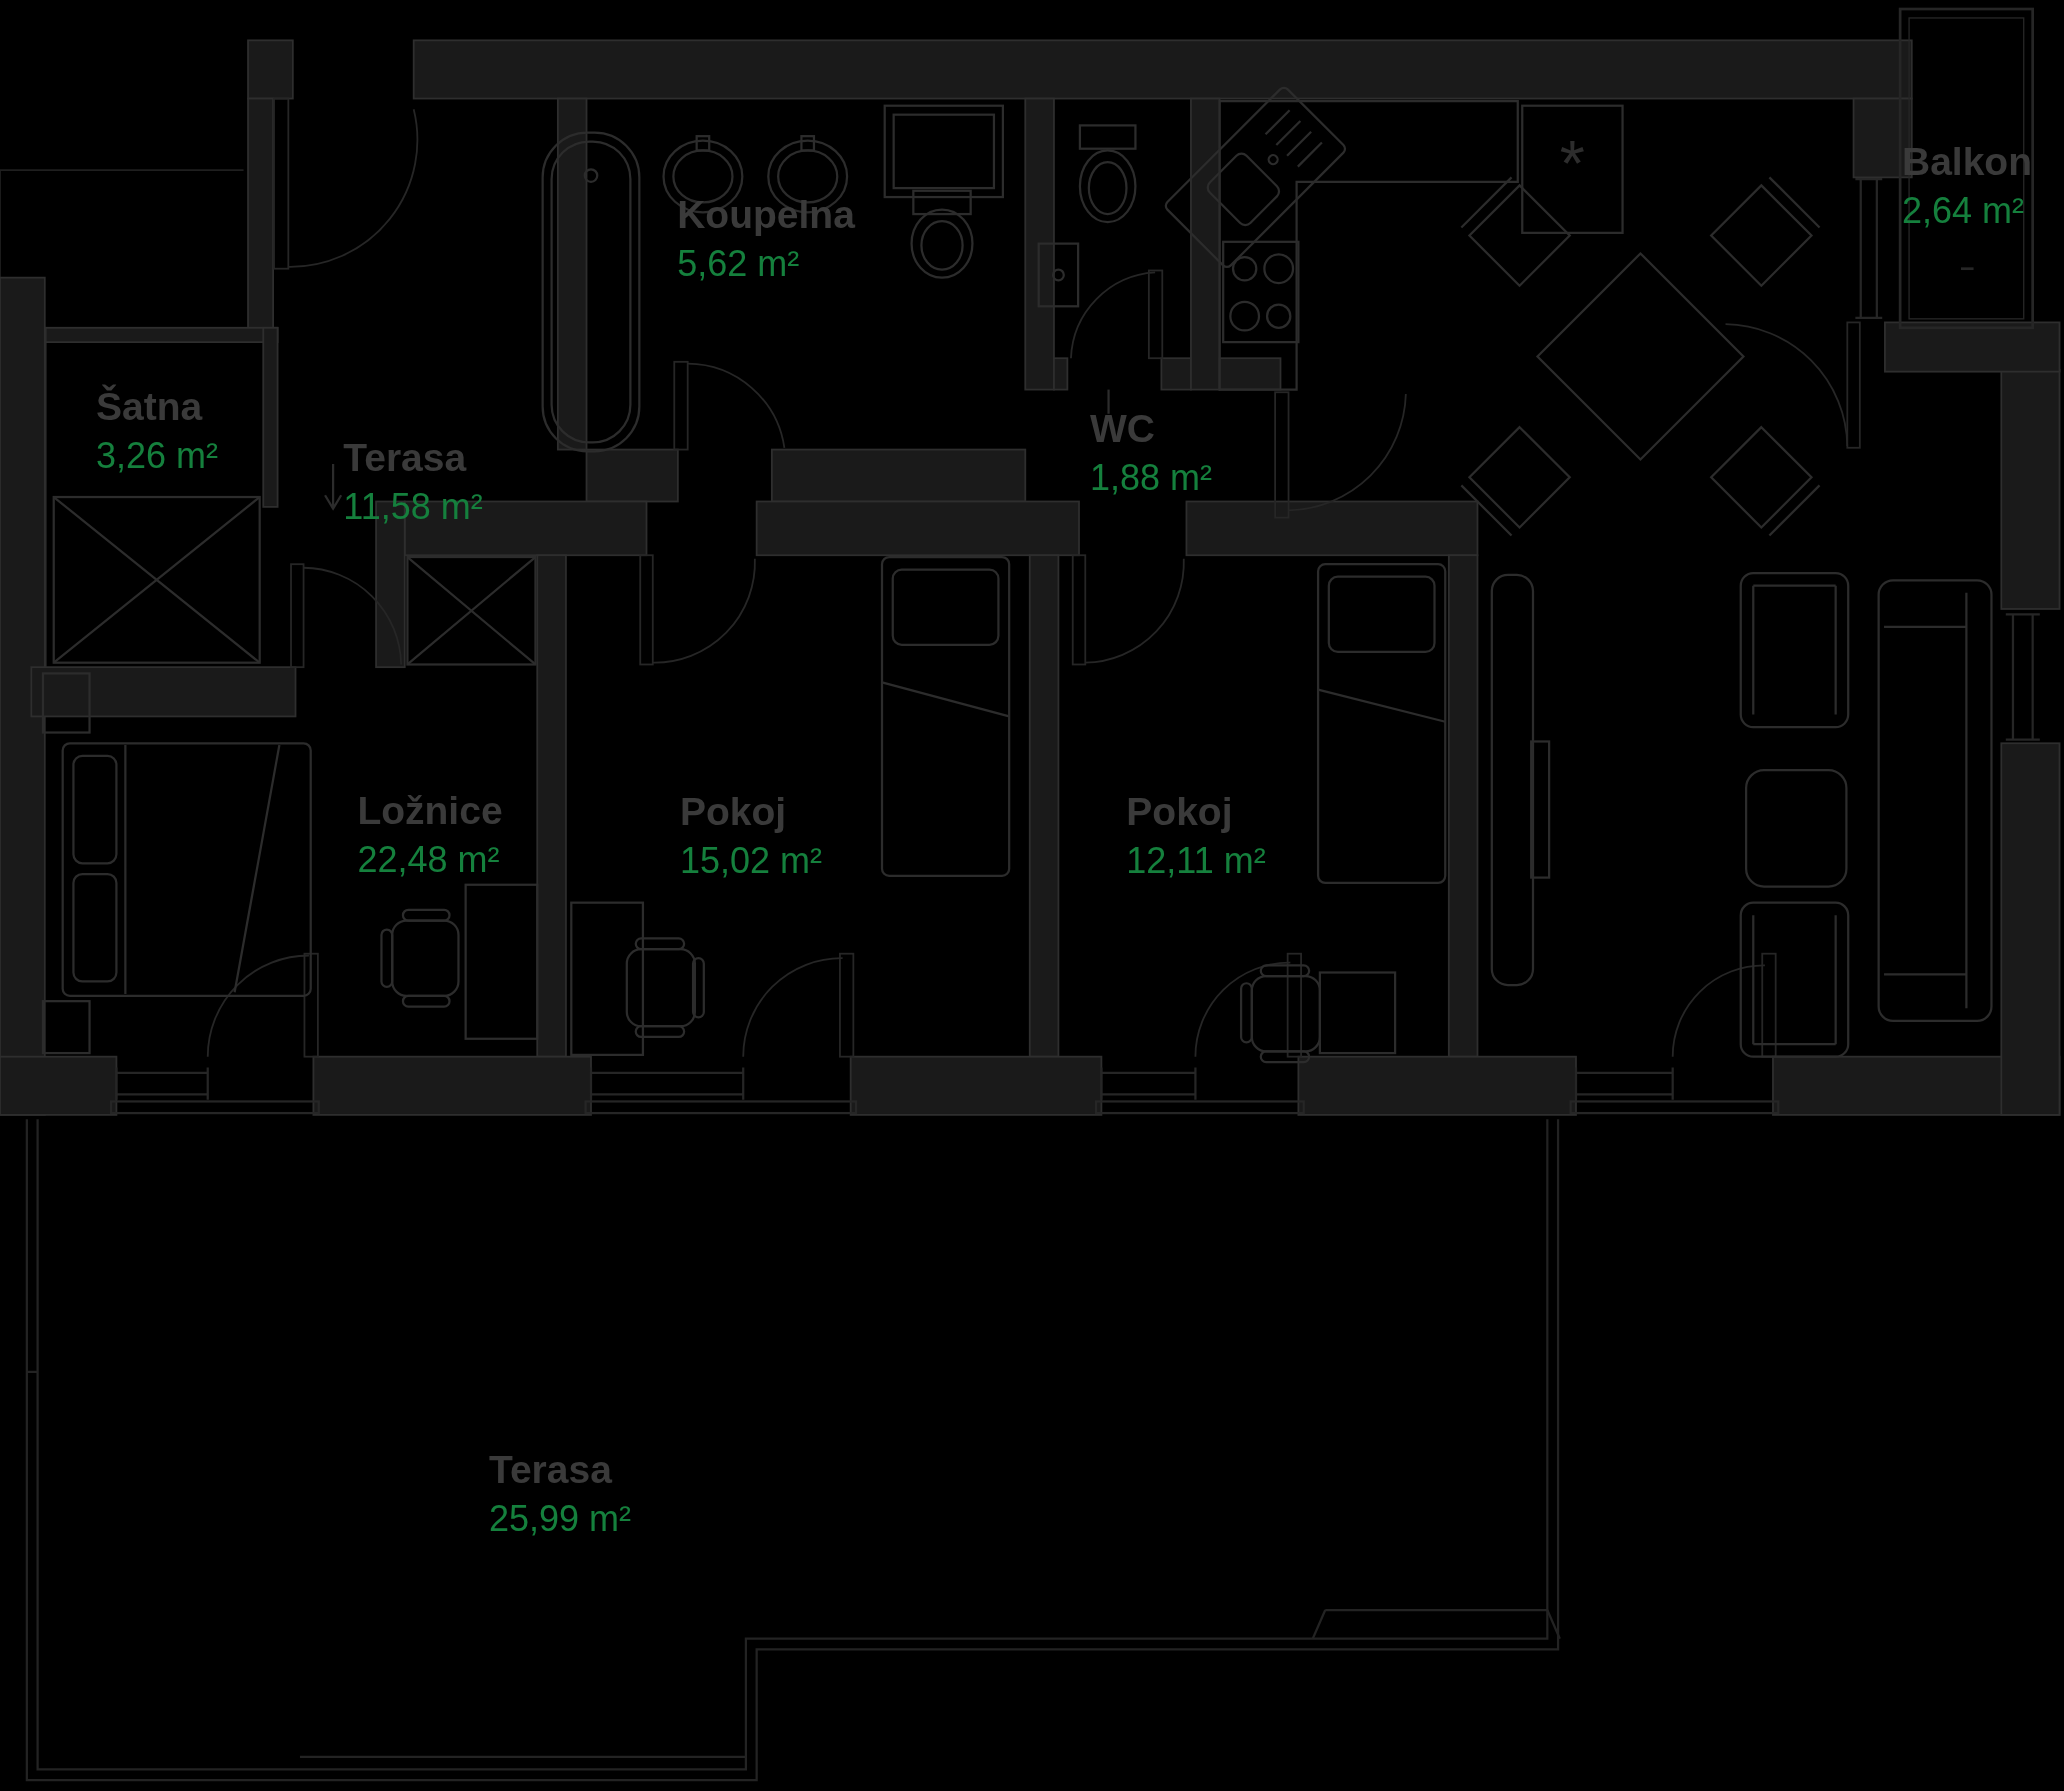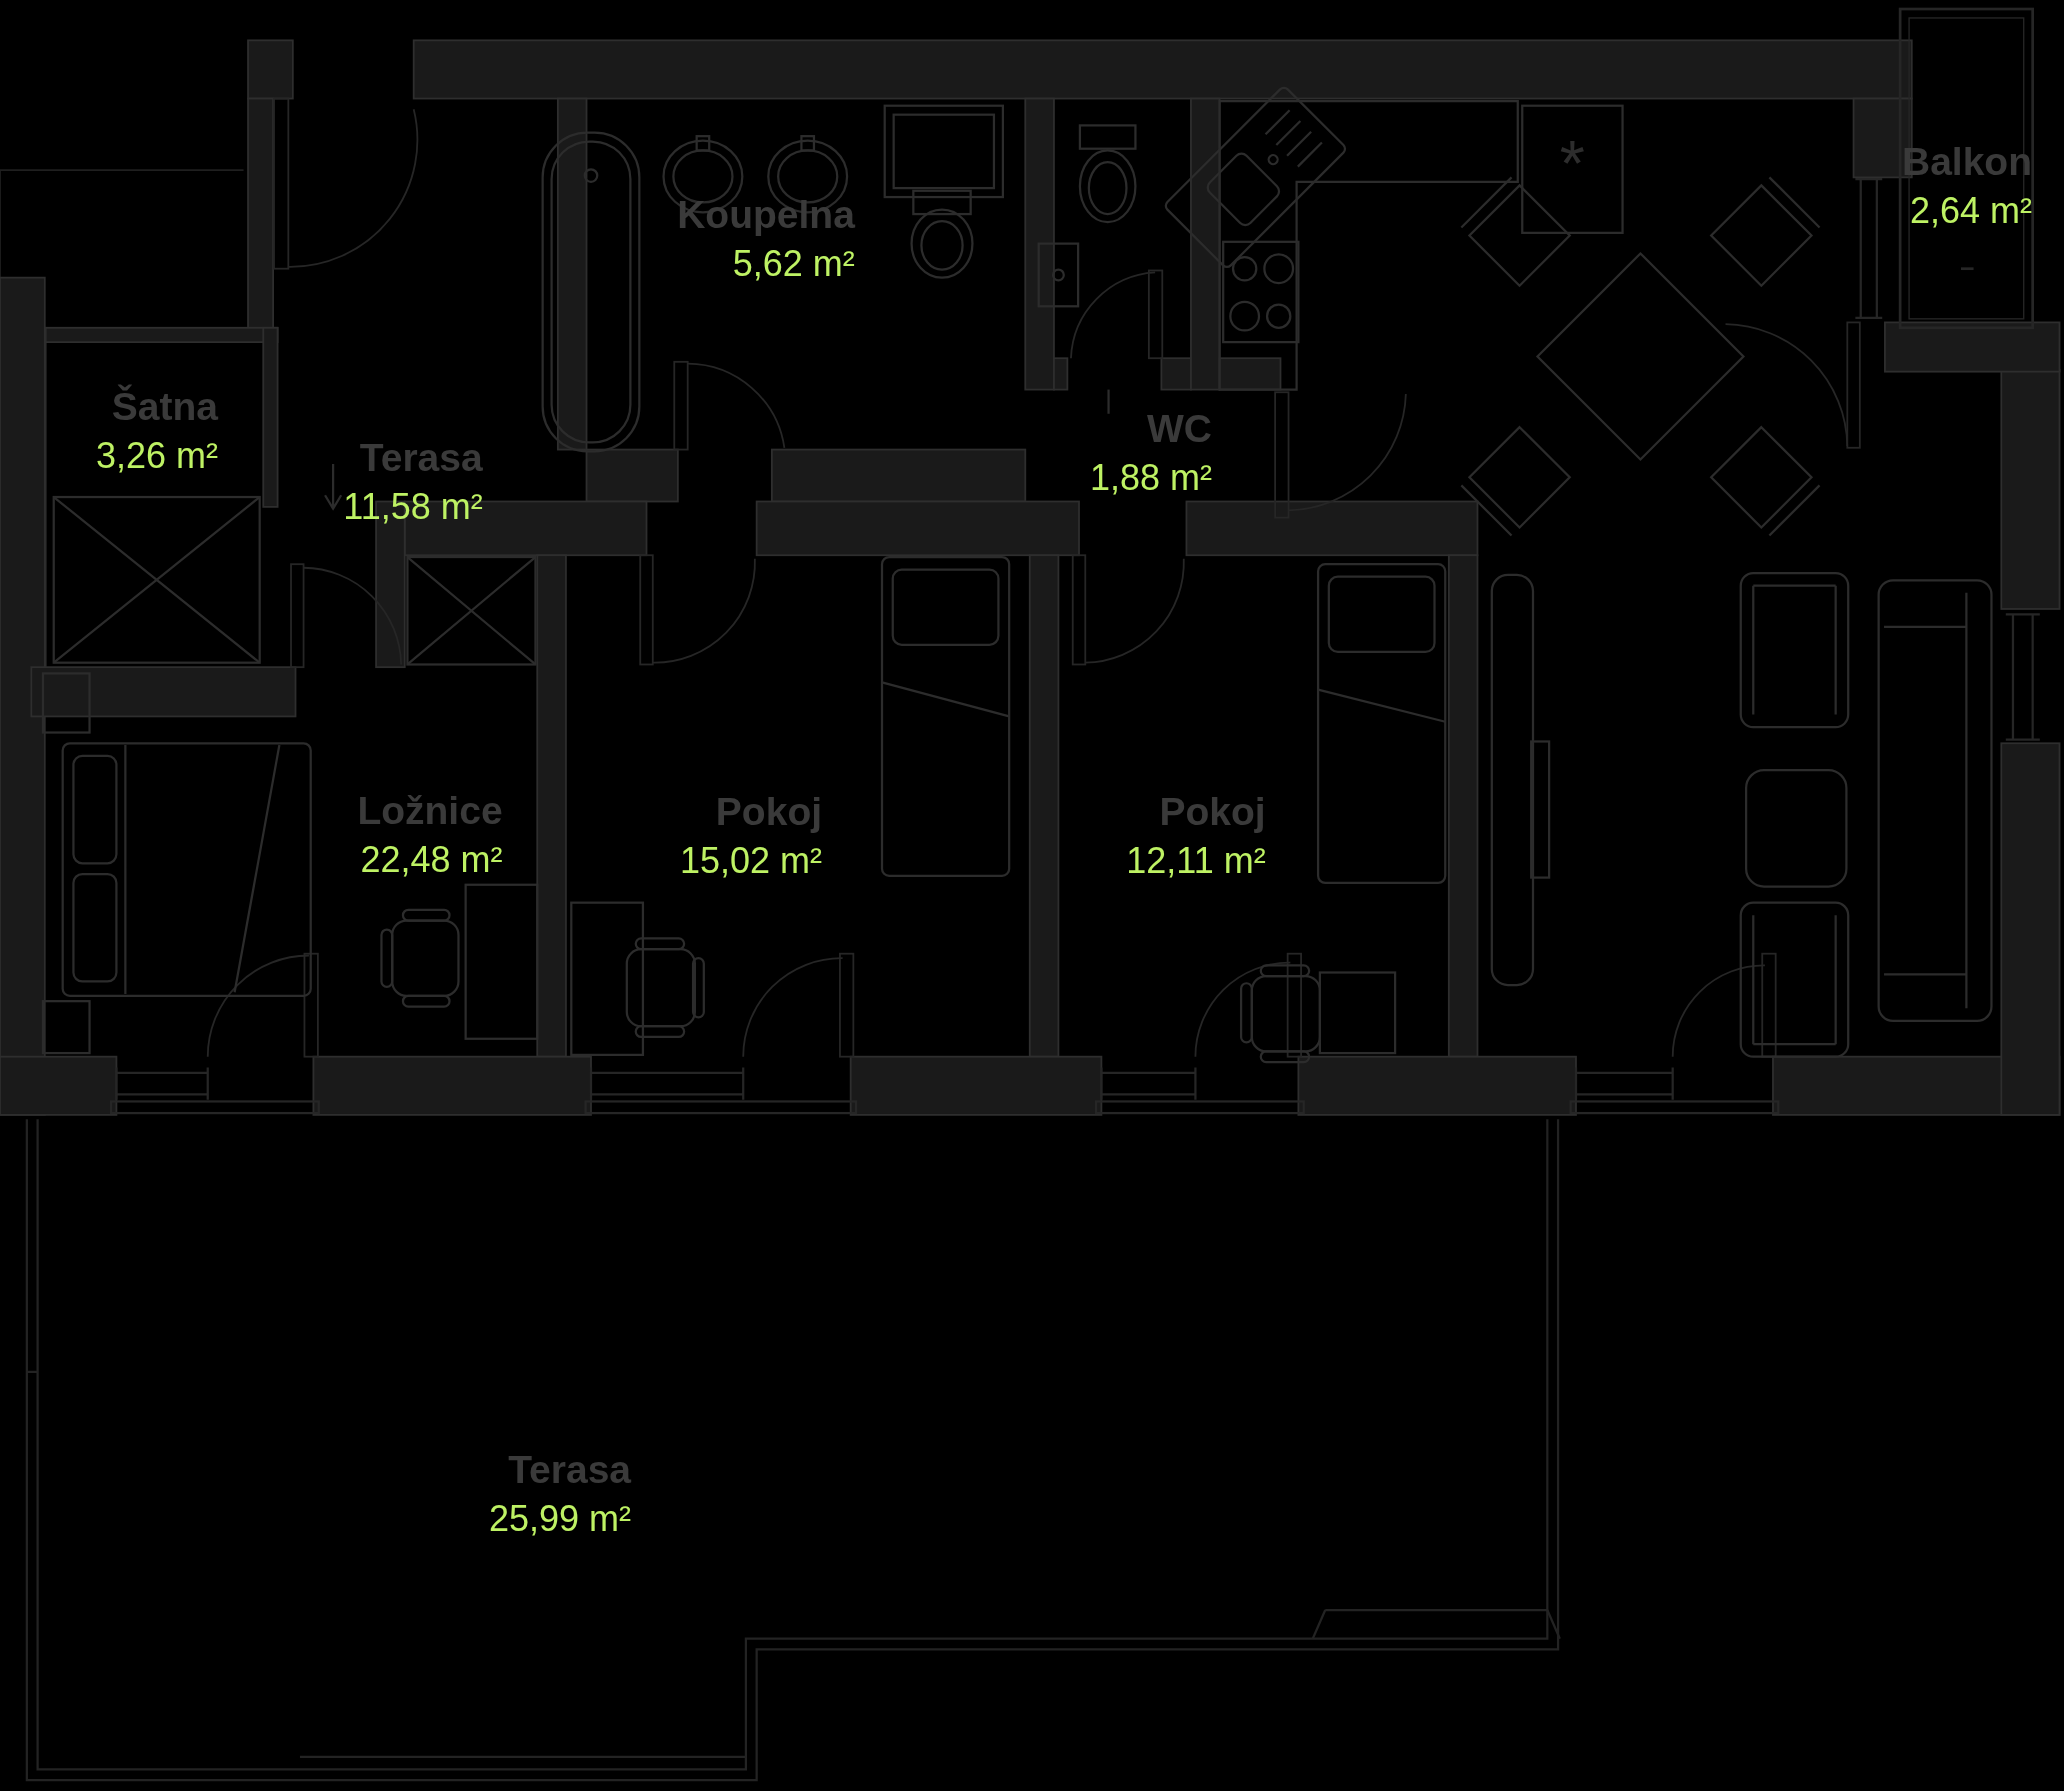--- a/index.html
+++ b/index.html
@@ -1,21 +1,21 @@
 <!DOCTYPE html>
 <html style="font-size:14.3px"><head>
 <meta charset="utf-8">
 <style>
   html,body{margin:0;padding:0;background:#000;width:2064px;height:1791px;overflow:hidden;}
   .stage{position:relative;width:2064px;height:1791px;background:#000;font-family:"Liberation Sans",sans-serif;}
   svg{position:absolute;inset:0;}
   .labels{position:absolute;inset:0;}
-  .room-label{position:absolute;transform:translate(-50%,-50%);text-align:right;white-space:nowrap;}
+  .room-label{position:absolute;transform:translate(-50%,-50%);text-align:left;white-space:nowrap;}
   .room-label .rname{display:block;font-weight:700;font-size:39px;color:#3a3a3a;line-height:50px;}
-  .room-label .rarea{display:block;font-weight:400;font-size:36px;color:#bef264;line-height:48px;}
+  .room-label .rarea{display:block;font-weight:400;font-size:36px;color:#15803d;line-height:48px;}
 </style>
 </head>
 <body>
 
 <div class="stage">
 <svg viewBox="0 0 2305 2000" width="2064" height="1791">
 
   <g stroke="#1f1f1f" stroke-width="2" fill="none">
     <path d="M 0,190 H 272 M 0,190 V 312"></path>
   </g>

